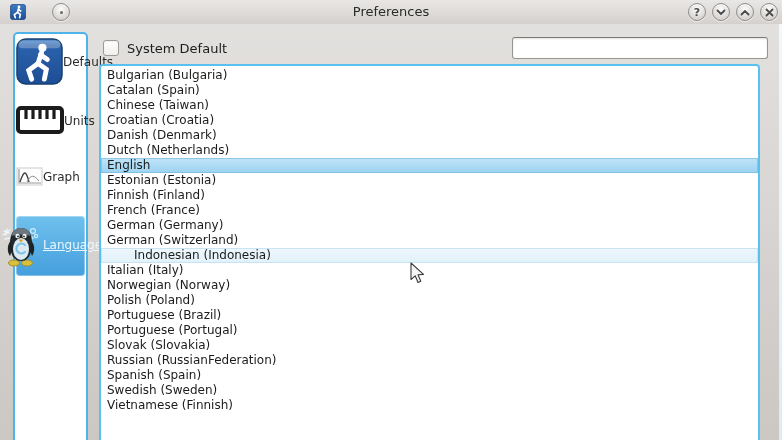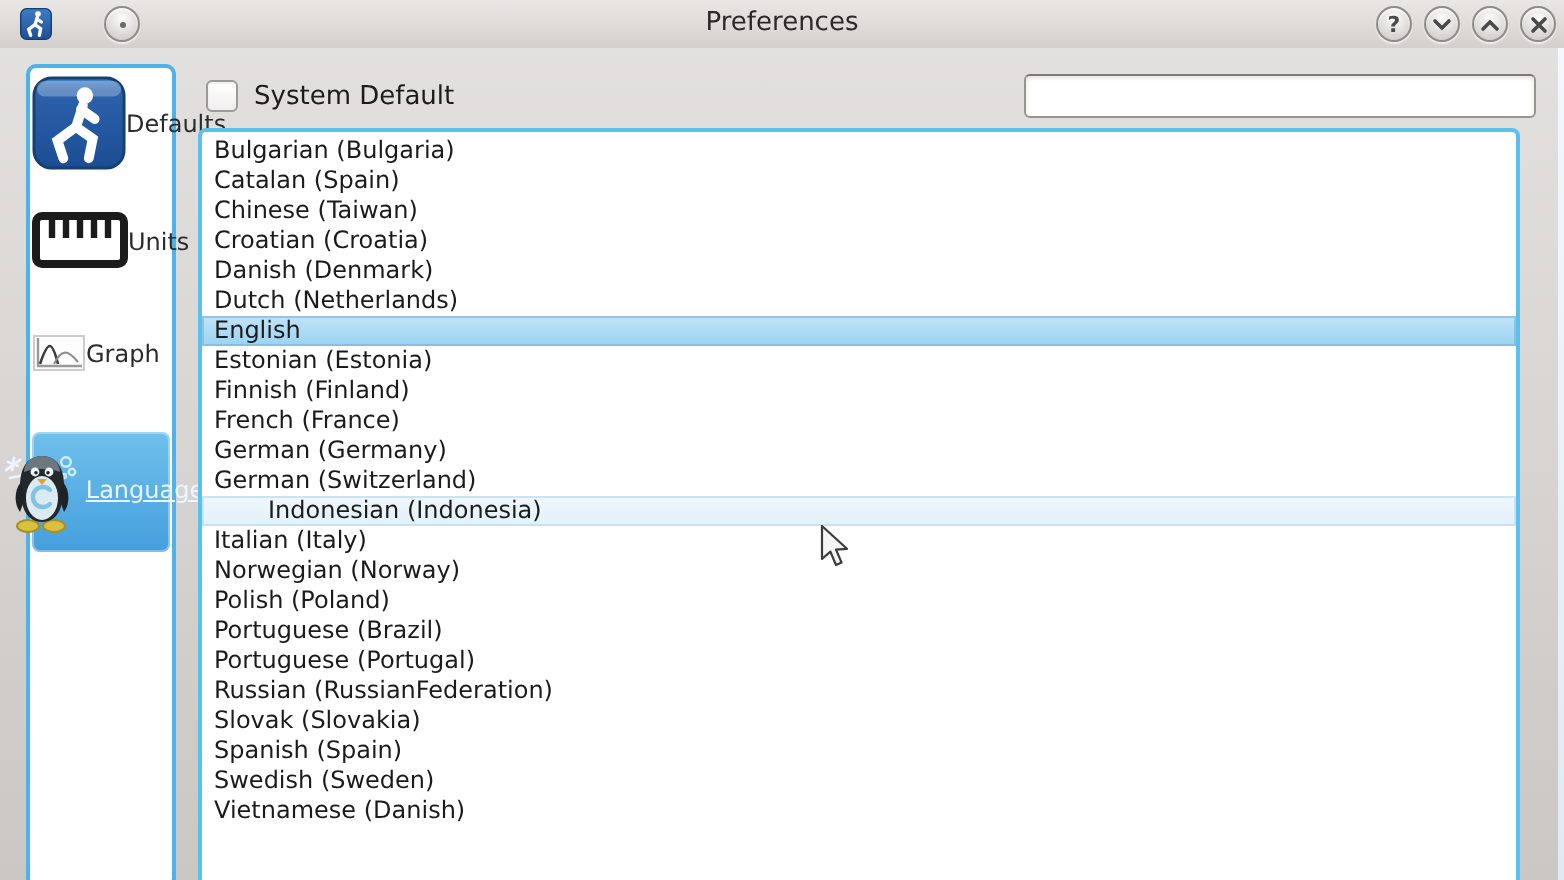--- a/index.html
+++ b/index.html
@@ -268,22 +268,22 @@
     <div class="list-row">Finnish (Finland)</div>
     <div class="list-row">French (France)</div>
     <div class="list-row">German (Germany)</div>
     <div class="list-row">German (Switzerland)</div>
     <div class="list-row hovered">Indonesian (Indonesia)</div>
     <div class="list-row">Italian (Italy)</div>
     <div class="list-row">Norwegian (Norway)</div>
     <div class="list-row">Polish (Poland)</div>
     <div class="list-row">Portuguese (Brazil)</div>
     <div class="list-row">Portuguese (Portugal)</div>
+    <div class="list-row">Slovak (Slovakia)</div>
     <div class="list-row">Russian (RussianFederation)</div>
-    <div class="list-row">Slovak (Slovakia)</div>
     <div class="list-row">Spanish (Spain)</div>
     <div class="list-row">Swedish (Sweden)</div>
-    <div class="list-row">Vietnamese (Danish)</div>
+    <div class="list-row">Vietnamese (Finnish)</div>
   </div>
 
 <svg class="cursor" viewBox="0 0 15 22">
   <path d="M1 1 L1 17.5 L5.2 13.8 L8 20.5 L10.8 19.3 L8 12.8 L13.5 12.4 Z" fill="#f4f4f4" stroke="#3c3c3c" stroke-width="1.1" stroke-linejoin="round"></path>
 </svg>
 
 </body></html>

